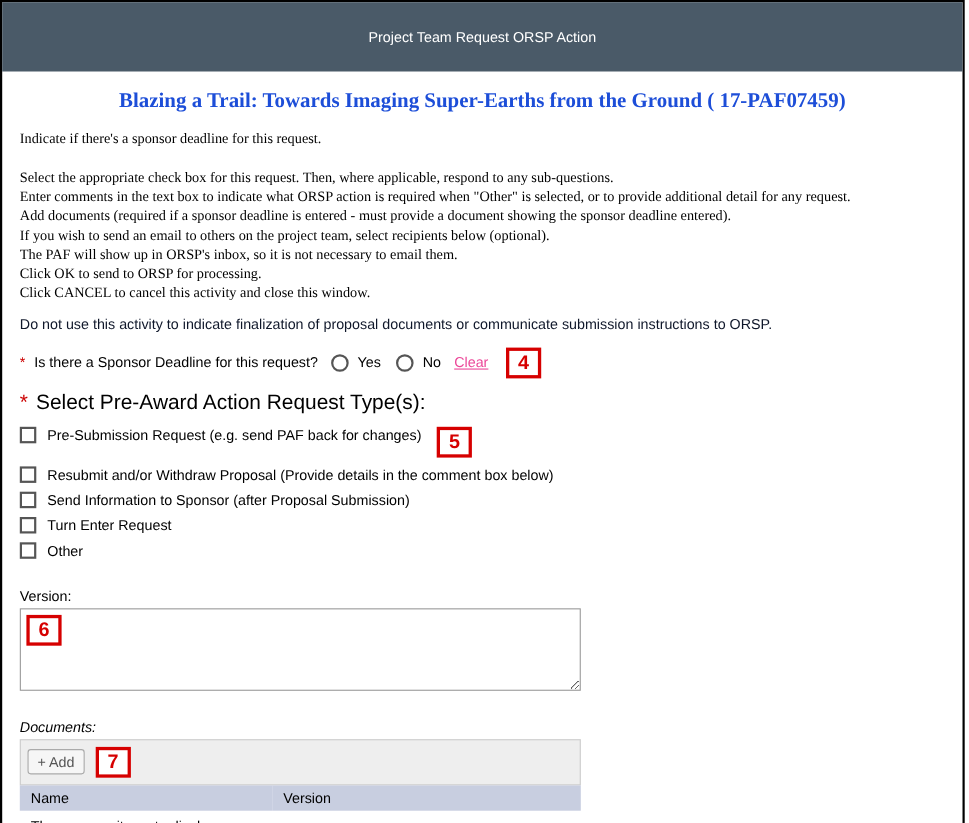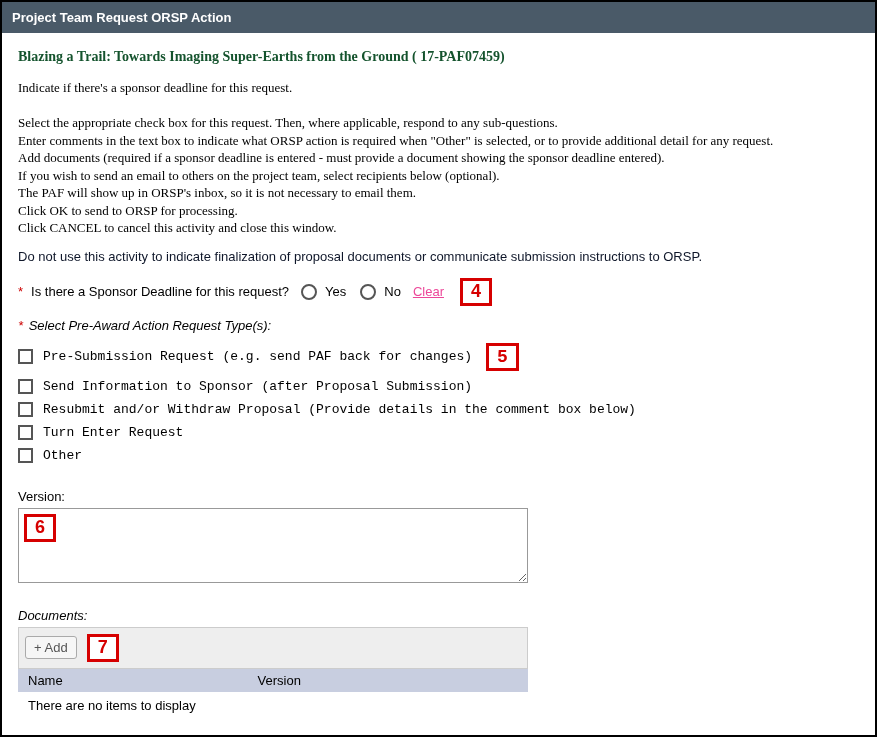--- a/index.html
+++ b/index.html
@@ -10,33 +10,35 @@
     background: #fff;
   }
   .window {
     border: 2px solid #000;
     width: 877px;
     margin: 0;
   }
   .titlebar {
     background: #4a5a68;
     color: #fff;
-    font-weight: bold;
-    padding: 8px 10px;
-    font-size: 13px;
+    font-weight: normal;
+    padding: 24px 10px;
+    font-size: 13px;
+    text-align: center;
   }
   .content {
     padding: 16px;
   }
   .page-title {
-    color: #14532d;
-    font-size: 14px;
+    color: #1d4ed8;
+    font-size: 19px;
     font-weight: bold;
     font-family: Georgia, 'Times New Roman', serif;
     margin-bottom: 14px;
+    text-align: center;
   }
   .instr {
     font-size: 13px;
     line-height: 1.35;
     margin-bottom: 12px;
   }
   .instr p { margin: 0; font-family: Liberation Serif, serif; }
   .warn {
     color: #0f172a;
     font-size: 13px;
@@ -74,34 +76,32 @@
     font-size: 18px;
     padding: 2px 8px;
     display: inline-flex;
     align-items: center;
     justify-content: center;
     min-width: 28px;
     height: 28px;
     background: #fff;
   }
   .section-label {
-    font-size: 13px;
+    font-size: 19px;
     margin-bottom: 6px;
-    font-style: italic;
   }
   .checklist {
     margin-left: 0;
   }
   .check-row {
     display: flex;
-    align-items: center;
+    align-items: flex-start;
     gap: 10px;
     padding: 4px 0;
     font-size: 13px;
-    font-family: Liberation Mono, monospace;
   }
   .checkbox {
     width: 15px; height: 15px;
     border: 2px solid #555;
     cursor: pointer;
     flex-shrink: 0;
   }
   .comments-block { margin-top: 22px; }
   .comments-label { font-size: 13px; margin-bottom: 4px; }
   .comments-area {
@@ -197,25 +197,25 @@
     </div>
 
     <div class="checklist">
       <div class="check-row">
         <span class="checkbox"></span>
         <span>Pre-Submission Request (e.g. send PAF back for changes)</span>
         <span class="annot" style="margin-left:4px;">5</span>
       </div>
       <div class="check-row">
         <span class="checkbox"></span>
+        <span>Resubmit and/or Withdraw Proposal (Provide details in the comment box below)</span>
+      </div>
+      <div class="check-row">
+        <span class="checkbox"></span>
         <span>Send Information to Sponsor (after Proposal Submission)</span>
-      </div>
-      <div class="check-row">
-        <span class="checkbox"></span>
-        <span>Resubmit and/or Withdraw Proposal (Provide details in the comment box below)</span>
       </div>
       <div class="check-row">
         <span class="checkbox"></span>
         <span>Turn Enter Request</span>
       </div>
       <div class="check-row">
         <span class="checkbox"></span>
         <span>Other</span>
       </div>
     </div>

